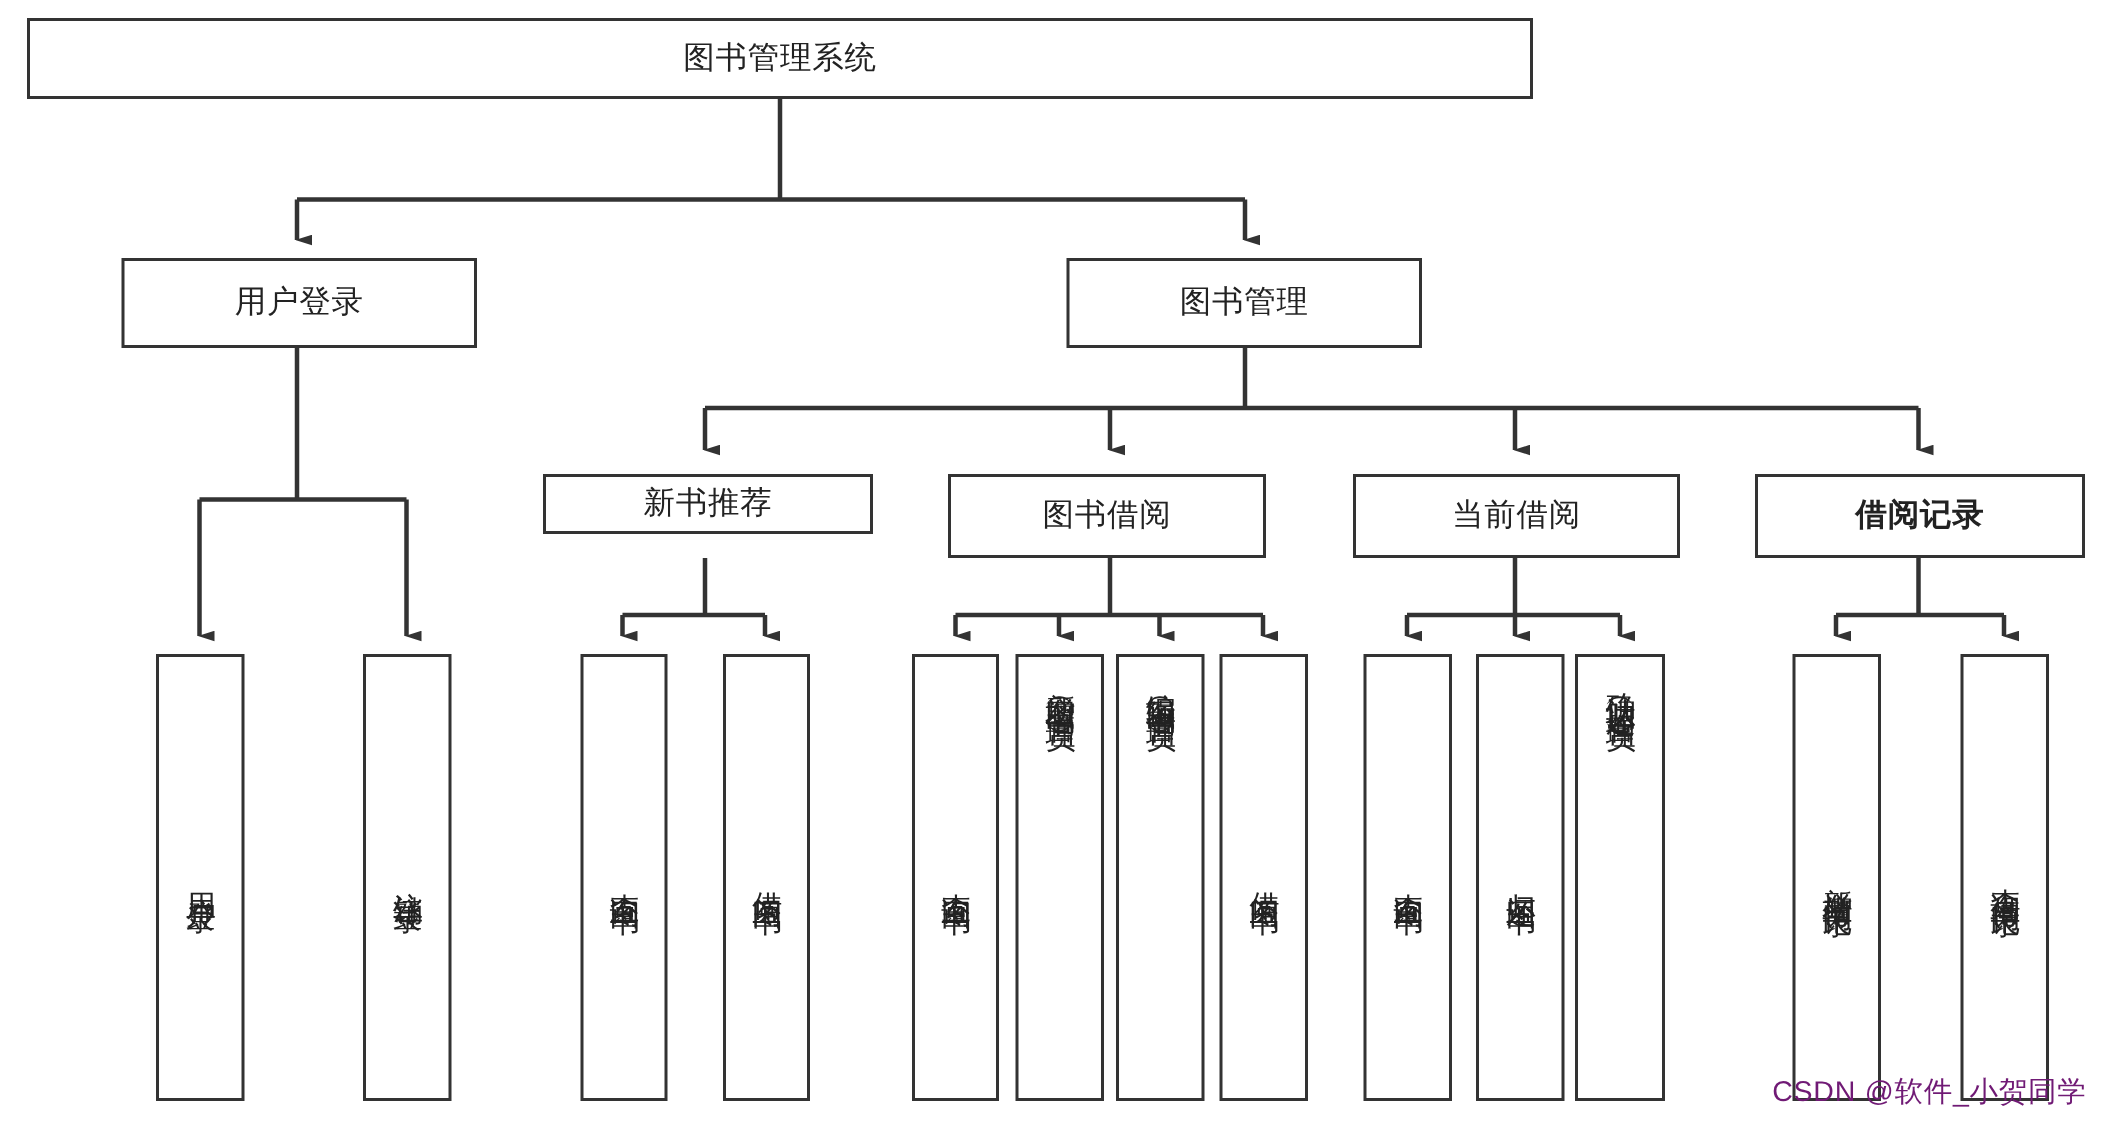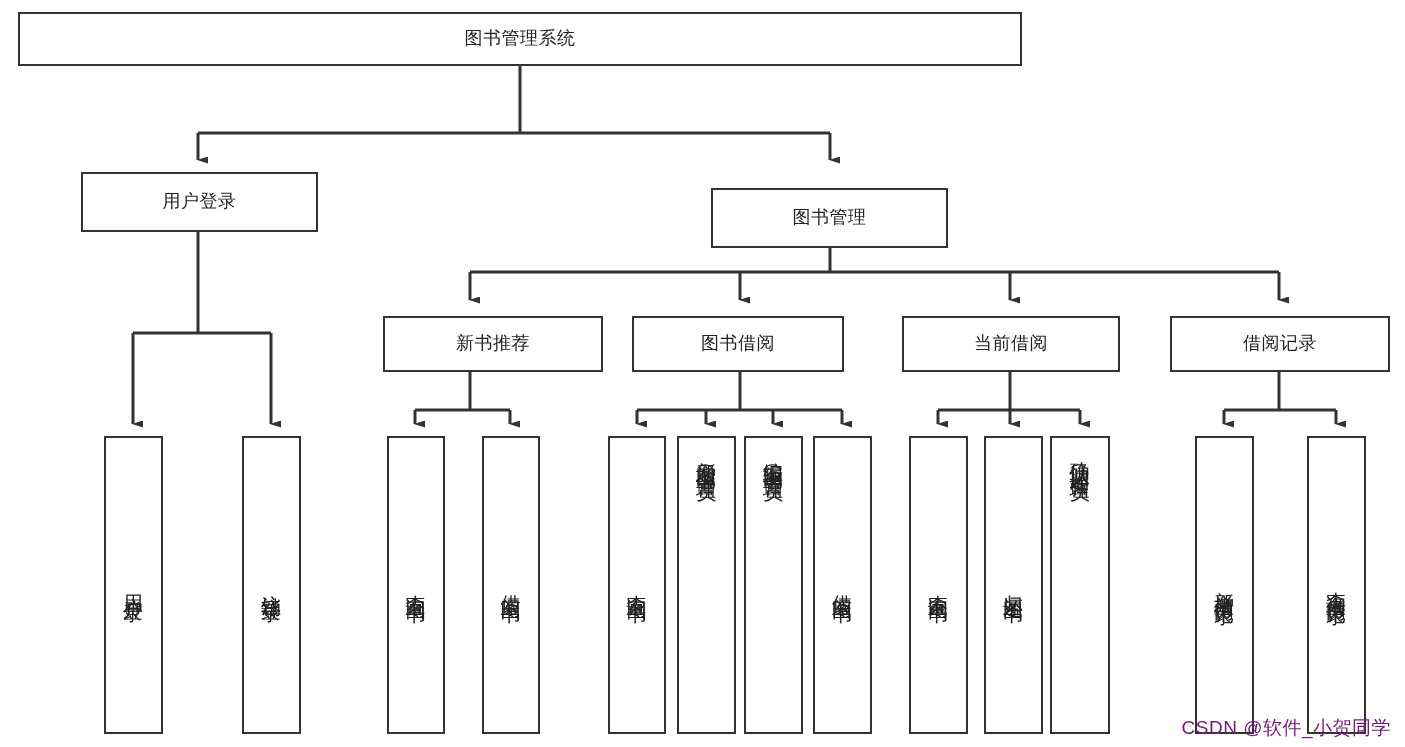--- a/index.html
+++ b/index.html
@@ -29,21 +29,21 @@
     box-sizing: border-box;
     background: #ffffff;
     border: 2px solid #333333;
     display: flex;
     align-items: center;
     justify-content: center;
     z-index: 2;
   }
   .node .label {
     color: #222222;
-    font-size: 18px;
+    font-size: 21px;
     line-height: 1.28;
     letter-spacing: 0.5px;
     white-space: nowrap;
     text-align: center;
   }
   .node.vertical {
     align-items: flex-start;
     padding-top: 8px;
   }
   .node.vertical .label {
@@ -124,34 +124,34 @@
     </g>
   </svg>
 
   <div class="node" style="left:18px; top:12px; width:1004px; height:54px;">
     <span class="label">图书管理系统</span>
   </div>
 
   <div class="node" style="left:81px; top:172px; width:237px; height:60px;">
     <span class="label">用户登录</span>
   </div>
-  <div class="node" style="left:711px; top:172px; width:237px; height:60px;margin-top:16px;">
+  <div class="node" style="left:711px; top:172px; width:237px; height:60px;">
     <span class="label">图书管理</span>
   </div>
 
-  <div class="node" style="left:383px; top:316px; width:220px; height:56px;">
+  <div class="node" style="left:362px; top:316px; width:220px; height:40px;">
     <span class="label">新书推荐</span>
   </div>
   <div class="node" style="left:632px; top:316px; width:212px; height:56px;">
     <span class="label">图书借阅</span>
   </div>
   <div class="node" style="left:902px; top:316px; width:218px; height:56px;">
     <span class="label">当前借阅</span>
   </div>
-  <div class="node" style="left:1170px; top:316px; width:220px; height:56px;">
+  <div class="node" style="left:1170px; top:316px; width:220px; height:56px;font-weight:bold;">
     <span class="label">借阅记录</span>
   </div>
 
   <div class="node vertical centered" style="left:104px; top:436px; width:59px; height:298px;">
     <span class="label">用户登录</span>
   </div>
   <div class="node vertical centered" style="left:242px; top:436px; width:59px; height:298px;">
     <span class="label">注销登录</span>
   </div>
 

